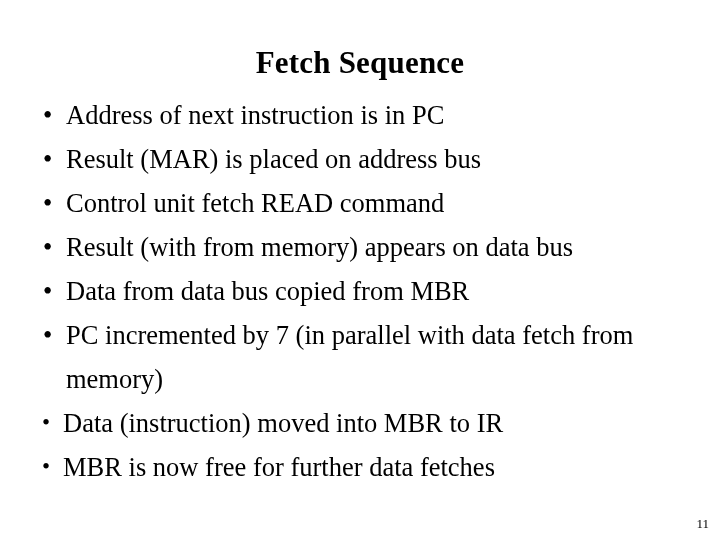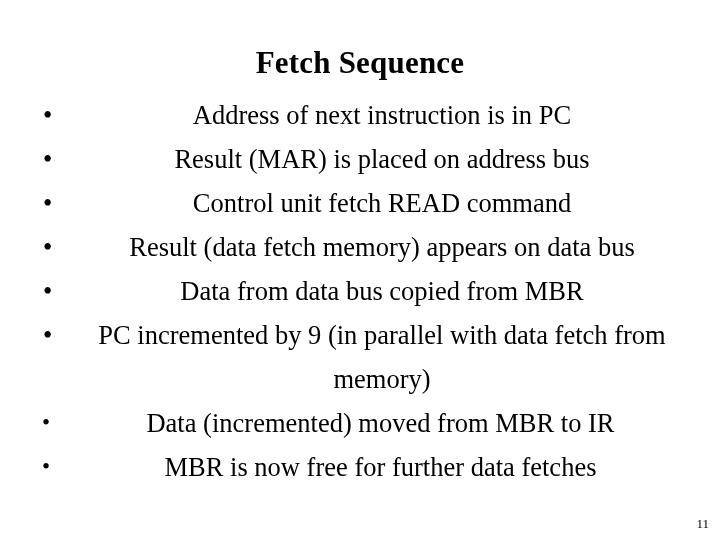--- a/index.html
+++ b/index.html
@@ -65,21 +65,20 @@
     top: 0;
     width: 14px;
     line-height: 44px;
     font-size: 26.5px;
     text-align: left;
     color: #000000;
   }
 
   .bullet-item .bullet-text {
     display: block;
-    text-align: center;
   }
 
   
   .bullet-item.tight {
     padding-left: 25px;
   }
   .bullet-item.tight .bullet-dot {
     left: 4px;
     font-size: 23px;
   }
@@ -109,33 +108,33 @@
     <li class="bullet-item">
       <span class="bullet-dot">•</span>
       <span class="bullet-text">Result (MAR) is placed on address bus</span>
     </li>
     <li class="bullet-item">
       <span class="bullet-dot">•</span>
       <span class="bullet-text">Control unit fetch READ command</span>
     </li>
     <li class="bullet-item">
       <span class="bullet-dot">•</span>
-      <span class="bullet-text">Result (data fetch memory) appears on data bus</span>
+      <span class="bullet-text">Result (with from memory) appears on data bus</span>
     </li>
     <li class="bullet-item">
       <span class="bullet-dot">•</span>
       <span class="bullet-text">Data from data bus copied from MBR</span>
     </li>
     <li class="bullet-item">
       <span class="bullet-dot">•</span>
-      <span class="bullet-text">PC incremented by 9 (in parallel with data fetch from memory)</span>
+      <span class="bullet-text">PC incremented by 7 (in parallel with data fetch from memory)</span>
     </li>
     <li class="bullet-item tight">
       <span class="bullet-dot">•</span>
-      <span class="bullet-text">Data (incremented) moved from MBR to IR</span>
+      <span class="bullet-text">Data (instruction) moved into MBR to IR</span>
     </li>
     <li class="bullet-item tight">
       <span class="bullet-dot">•</span>
       <span class="bullet-text">MBR is now free for further data fetches</span>
     </li>
   </ul>
 
   <div class="slide-number">11</div>
 
 </div>

